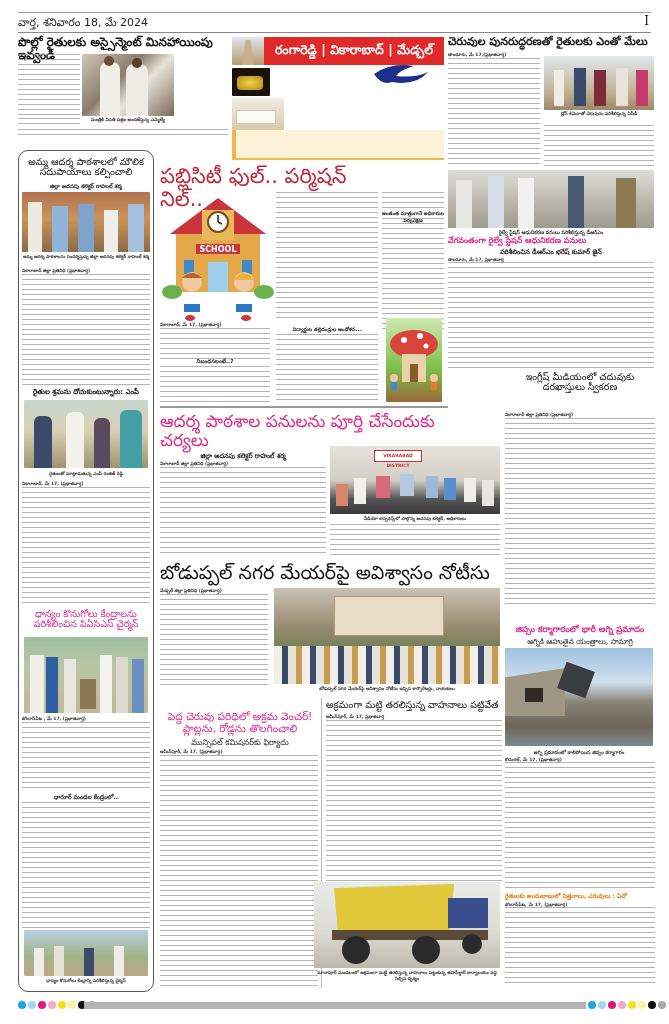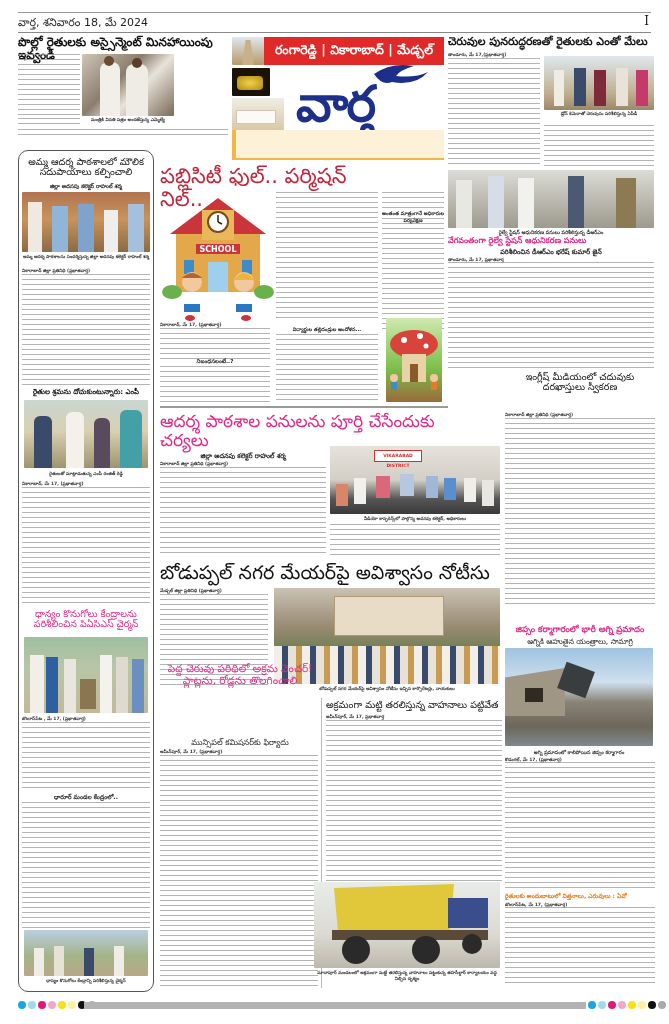--- a/index.html
+++ b/index.html
@@ -51,21 +51,20 @@
 <div class="abs photo" style="left:232px;top:68px;width:38px;height:28px;background:#1a1207">
   <div style="position:absolute;left:5px;top:8px;width:26px;height:14px;background:radial-gradient(#f2d24a,#b08a12);border-radius:4px"></div>
 </div>
 <div class="abs photo" style="left:232px;top:98px;width:52px;height:32px;background:linear-gradient(#f0ede4,#d9c9a8)">
   <div style="position:absolute;left:4px;top:12px;width:40px;height:14px;background:#fbfaf6;border:1px solid #cfc6b3"></div>
 </div>
 <div class="abs" style="left:296px;top:60px;width:150px;height:70px">
   <svg width="150" height="70" viewBox="0 0 150 70">
     <path d="M78 14 Q95 2 118 6 Q104 10 100 16 Q120 18 132 12 Q120 26 96 22 Q86 26 78 14Z" fill="#1c2f8a"></path>
   </svg>
-  <div style="position:absolute;left:0;top:18px;font-size:50px;font-weight:900;color:#1c2f8a;letter-spacing:-2px;font-family:'DejaVu Sans',sans-serif;line-height:52px">వార్త</div>
 </div>
 <div class="abs" style="left:232px;top:130px;width:212px;height:30px;background:#fdf2d8;border-left:4px solid #f2b548;border-bottom:2px solid #f2b548"></div>
 
 <div class="abs head" style="left:448px;top:36px;width:205px;font-size:11px">చెరువుల పునరుద్ధరణతో రైతులకు ఎంతో మేలు</div>
 <div class="abs body-txt" style="left:448px;top:52px;width:92px;font-weight:bold;color:#333">తాండూరు, మే 17,(ప్రభాతవార్త)</div>
 <div class="abs lines" style="left:448px;top:58px;width:92px;height:110px"></div>
 <div class="abs photo" style="left:544px;top:56px;width:110px;height:54px;background:linear-gradient(#dfe8ee,#bfae8e 70%,#9b8868)">
   <div style="position:absolute;left:10px;top:14px;width:10px;height:36px;background:#f0ece4"></div>
   <div style="position:absolute;left:30px;top:12px;width:12px;height:38px;background:#3a4a6a"></div>
   <div style="position:absolute;left:50px;top:14px;width:12px;height:36px;background:#7d2a3a"></div>
@@ -224,21 +223,21 @@
 
 <div class="abs head" style="left:160px;top:562px;width:345px;font-size:19px;font-weight:normal">బోడుప్పల్ నగర మేయర్‌పై అవిశ్వాసం నోటీసు</div>
 <div class="abs body-txt" style="left:160px;top:588px;width:108px;font-weight:bold;color:#333">మేడ్చల్ జిల్లా ప్రతినిధి (ప్రభాతవార్త)</div>
 <div class="abs lines" style="left:160px;top:594px;width:108px;height:92px"></div>
 <div class="abs photo" style="left:274px;top:588px;width:226px;height:96px;background:linear-gradient(#c9c2b4,#9a8b72 40%,#5d7a48 75%,#b8b0a2)">
   <div style="position:absolute;left:60px;top:8px;width:110px;height:40px;background:#e8dcc6;border:1px solid #b09a78"></div>
   <div style="position:absolute;left:0;top:58px;width:226px;height:38px;background:repeating-linear-gradient(90deg,#f1efe8 0 8px,#3a4a6a 8px 14px,#e6e2d8 14px 22px,#c89a52 22px 28px)"></div>
 </div>
 <div class="abs caption" style="left:274px;top:686px;width:226px;font-size:4.5px">బోడుప్పల్ నగర మేయర్‌పై అవిశ్వాసం నోటీసు ఇచ్చిన కార్పొరేటర్లు, నాయకులు</div>
 
-<div class="abs head pink" style="left:160px;top:663px;width:160px;font-size:10.5px;font-weight:normal;text-align:center">పెద్ద చెరువు పరిధిలో అక్రమ వెంచర్! ప్లాట్లను, రోడ్లను తొలగించాలి</div>
+<div class="abs head pink" style="left:160px;top:711px;width:160px;font-size:10.5px;font-weight:normal;text-align:center">పెద్ద చెరువు పరిధిలో అక్రమ వెంచర్! ప్లాట్లను, రోడ్లను తొలగించాలి</div>
 <div class="abs sub" style="left:160px;top:738px;width:160px;font-size:8px;font-weight:normal">మున్సిపల్ కమిషనర్‌కు ఫిర్యాదు</div>
 <div class="abs body-txt" style="left:160px;top:749px;width:100px;font-weight:bold;color:#333">అమీన్‌పూర్, మే 17, (ప్రభాతవార్త)</div>
 <div class="abs lines" style="left:160px;top:755px;width:158px;height:232px"></div>
 <div class="abs divider-v" style="left:321px;top:698px;height:290px"></div>
 
 <div class="abs head" style="left:326px;top:700px;width:180px;font-size:9.5px;font-weight:normal">అక్రమంగా మట్టి తరలిస్తున్న వాహనాలు పట్టివేత</div>
 <div class="abs body-txt" style="left:326px;top:714px;width:60px;font-weight:bold;color:#333">అమీన్‌పూర్, మే 17, ప్రభాతవార్త</div>
 <div class="abs lines" style="left:326px;top:720px;width:176px;height:162px"></div>
 <div class="abs photo" style="left:314px;top:882px;width:186px;height:86px;background:linear-gradient(#e8ece8,#dcdad2 60%,#bdb8ac)">
   <svg width="186" height="86" viewBox="0 0 186 86">

